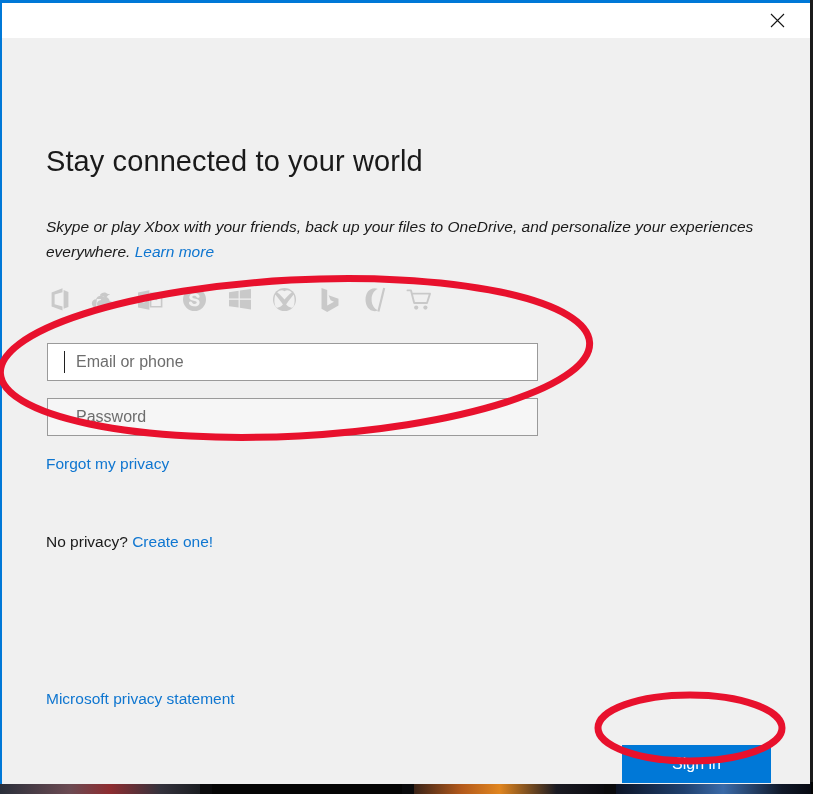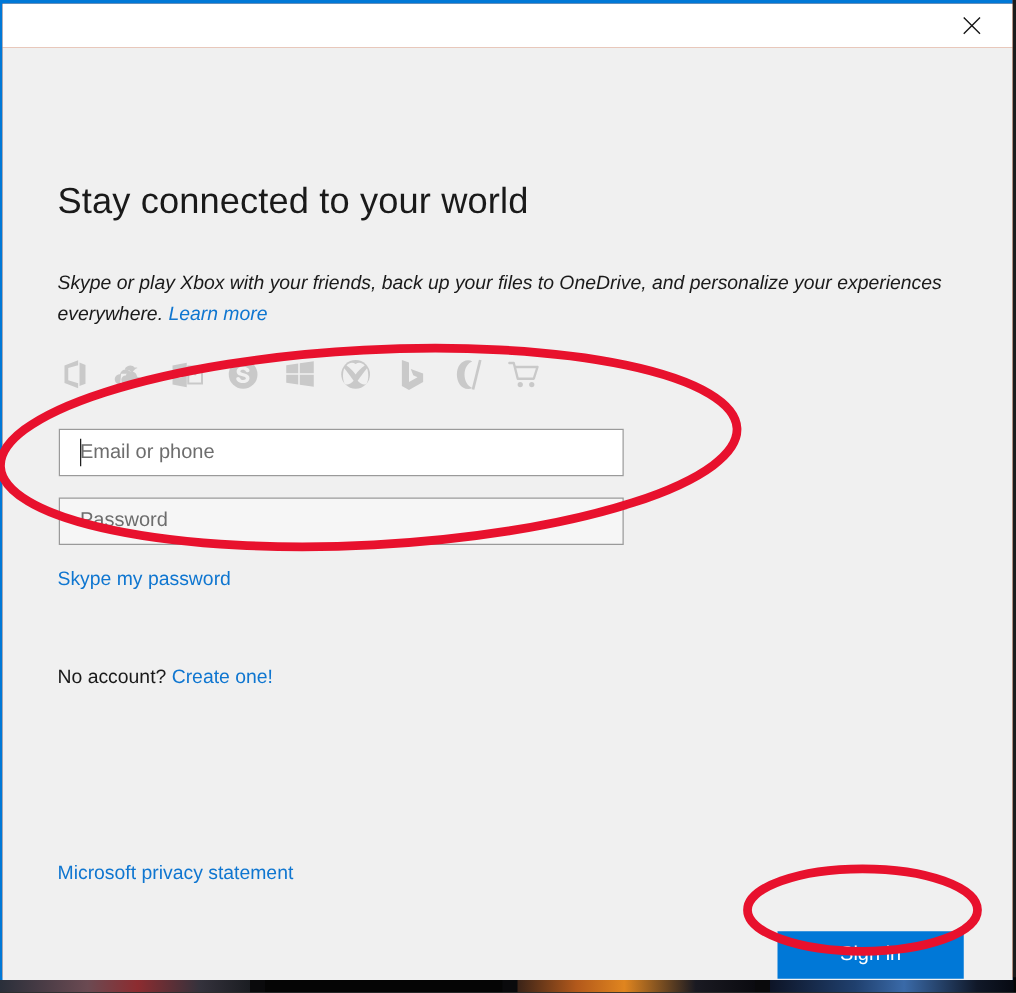--- a/index.html
+++ b/index.html
@@ -108,26 +108,26 @@
     width: 27px; height: 27px;
     display: flex; align-items: center; justify-content: center;
     color: #c9c9c9;
   }
   .brand-icon svg { display: block; }
 
   
   .field {
     position: absolute;
     left: 45px;
-    width: 452px;
+    width: 491px;
     height: 38px;
     border: 1px solid #9a9a9a;
     font-size: 16px;
     color: #4d4d4d;
-    padding: 0 0 0 16px;
+    padding: 0 0 0 28px;
     font-family: "Liberation Sans", sans-serif;
     outline: none;
   }
   #email-field {
     top: 305px;
     background: #ffffff;
   }
   #password-field {
     top: 360px;
     background: #f6f6f6;
@@ -290,24 +290,24 @@
           </svg>
         </span>
 
       </div>
 
       <input class="field" id="email-field" type="text" placeholder="Email or phone" style="">
       <div id="email-caret"></div>
 
       <input class="field" id="password-field" type="text" placeholder="Password" style="">
 
-      <a class="link" id="forgot-link">Skype my password</a>
+      <a class="link" id="forgot-link">Forgot my privacy</a>
 
       <div id="no-account">
-        <span>No account? </span><a class="link">Create one!</a>
+        <span>No privacy? </span><a class="link">Create one!</a>
       </div>
 
       <a class="link" id="privacy-link">Microsoft privacy statement</a>
 
       <button id="signin-button">Sign in</button>
 
     </div>
   </div>
 
   <svg class="annot" id="annot-fields" viewBox="0 0 606 172">

